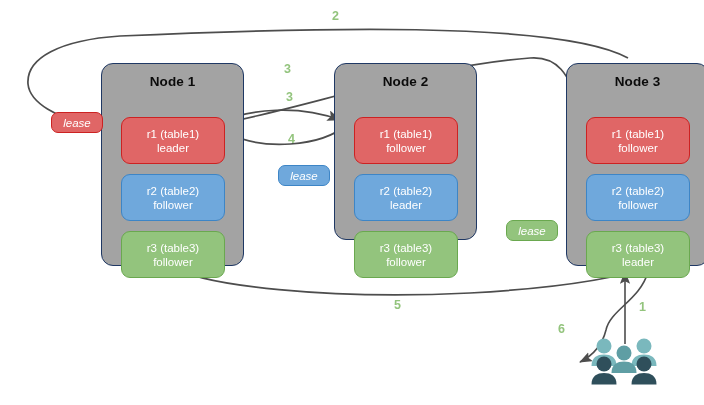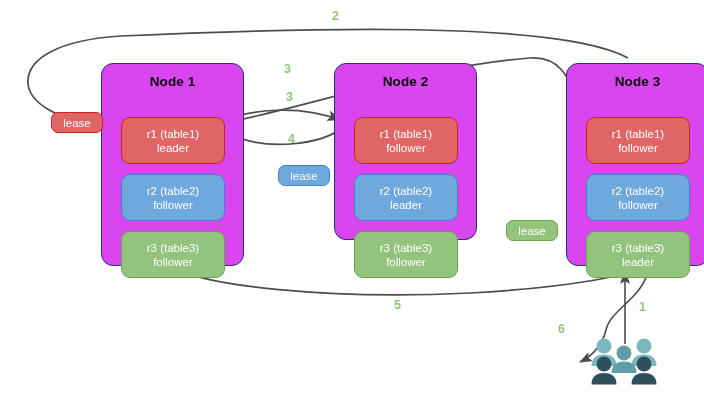--- a/index.html
+++ b/index.html
@@ -11,21 +11,21 @@
     position:relative;
   }
   #stage{position:absolute;inset:0;width:704px;height:405px;}
   svg#wires{position:absolute;left:0;top:0;width:704px;height:405px;pointer-events:none;}
 
   .node{
     position:absolute;
     box-sizing:border-box;
     border:1.6px solid #1f3864;
     border-radius:12px;
-    background:#d946ef;
+    background:#a3a3a3;
   }
   .node-title{
     position:absolute;
     left:0;right:0;top:10px;
     text-align:center;
     font-size:13.5px;
     font-weight:bold;
     color:#0b0b0b;
     letter-spacing:.1px;
   }
@@ -50,20 +50,21 @@
   .rep-green{background:#93c47d;border:1.6px solid #6aa84f;align-items:center;}
 
   .lease{
     position:absolute;
     box-sizing:border-box;
     border-radius:7px;
     display:flex;align-items:center;justify-content:center;
     color:#ffffff;
     font-size:11.5px;
     white-space:nowrap;
+    font-style:italic;
   }
   .lease-red{background:#e06666;border:1.5px solid #cc2222;}
   .lease-blue{background:#6fa8dc;border:1.5px solid #3d85c6;}
   .lease-green{background:#93c47d;border:1.5px solid #6aa84f;}
 
   .step-label{
     position:absolute;
     color:#93c47d;
     font-size:12.5px;
     font-weight:bold;

